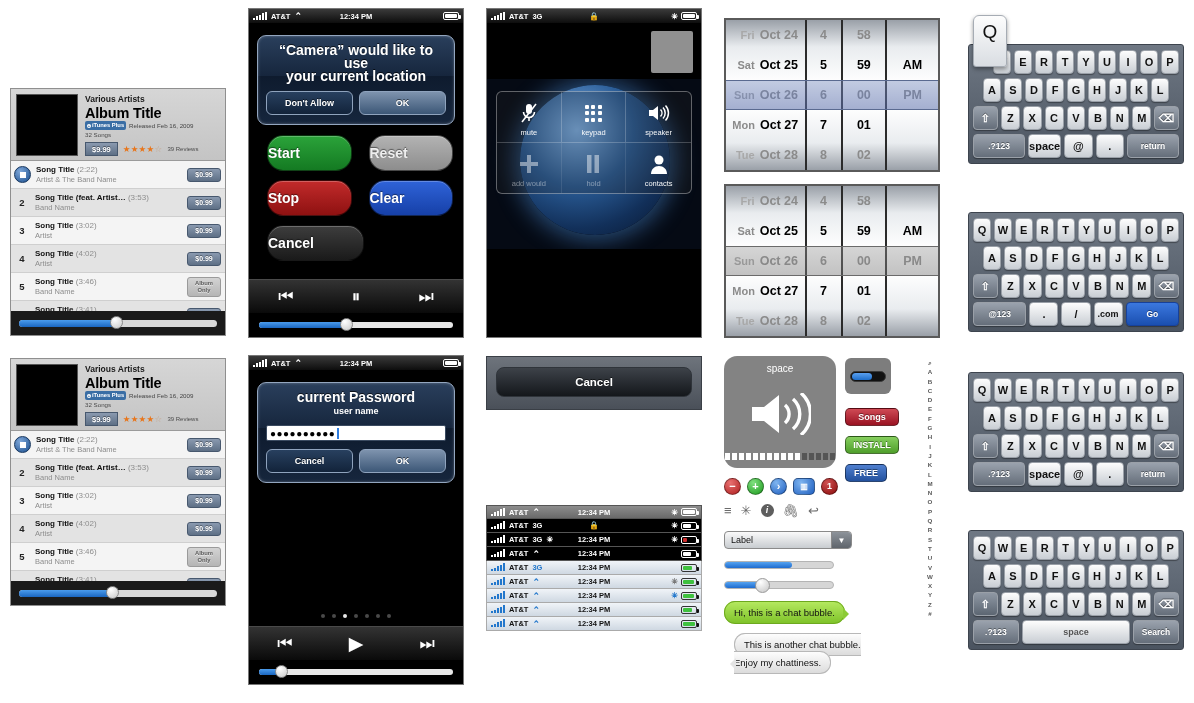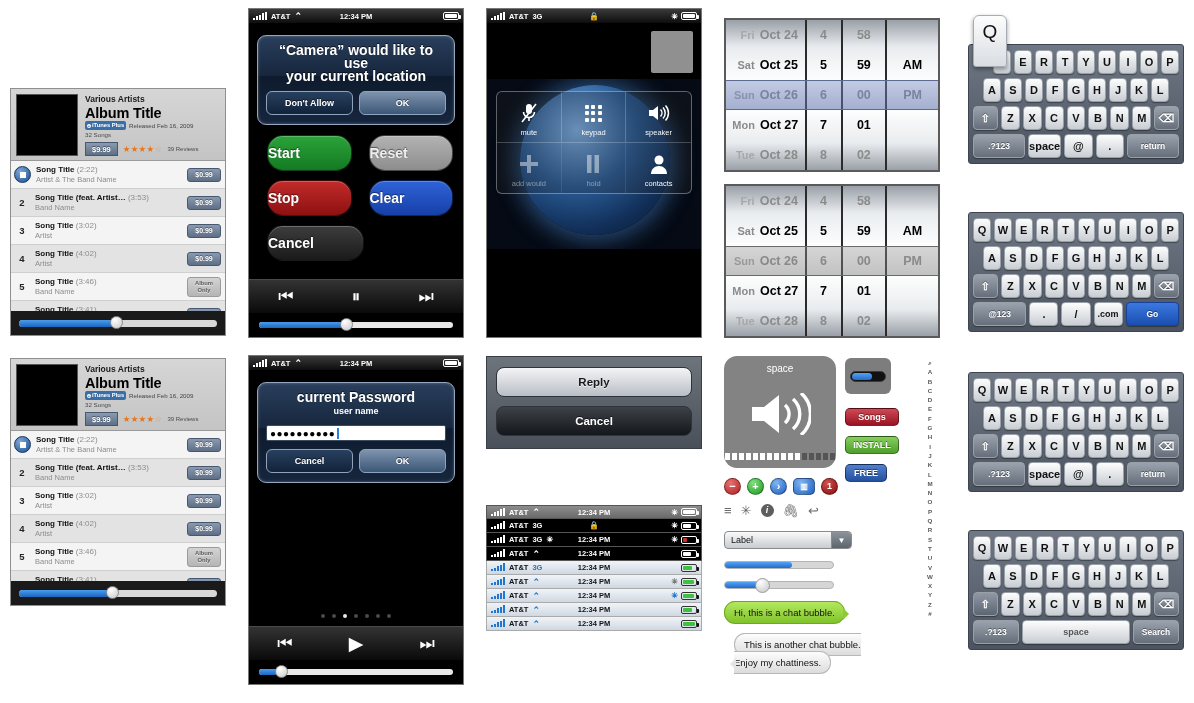--- a/index.html
+++ b/index.html
@@ -613,21 +613,20 @@
           <div class="klabel">contacts</div>
         </div>
       </div>
     </div>
 
   </div>
 </div>
 
 <div class="col" style="left:486px;top:356px;">
   <div class="sheet">
-    <div class="sheet-btn light">Reply</div>
     <div class="sheet-btn darkb">Cancel</div>
   </div>
 </div>
 
 <div class="col" style="left:486px;top:505px;">
   <div class="statusbar sb-gray" style="width:216px;border:1px solid #555;">
     <div class="sb-left">
         <span class="bars">
           <i></i>
           <i></i>

